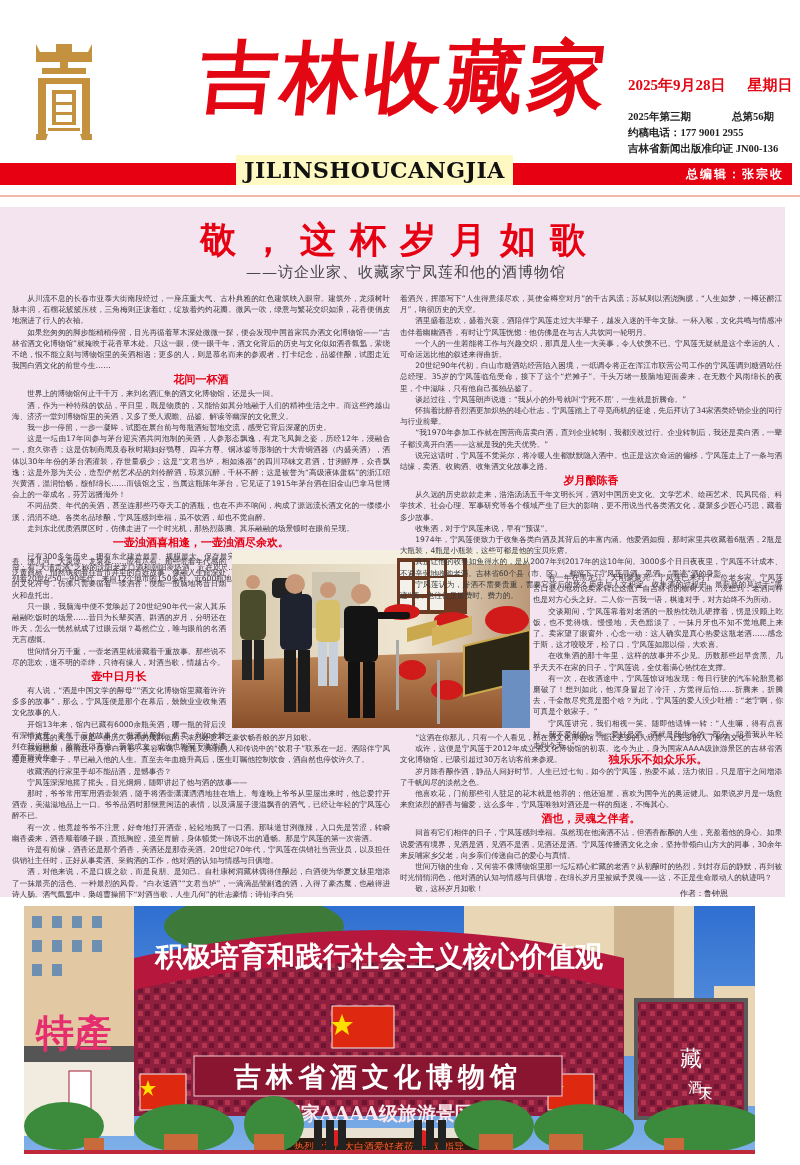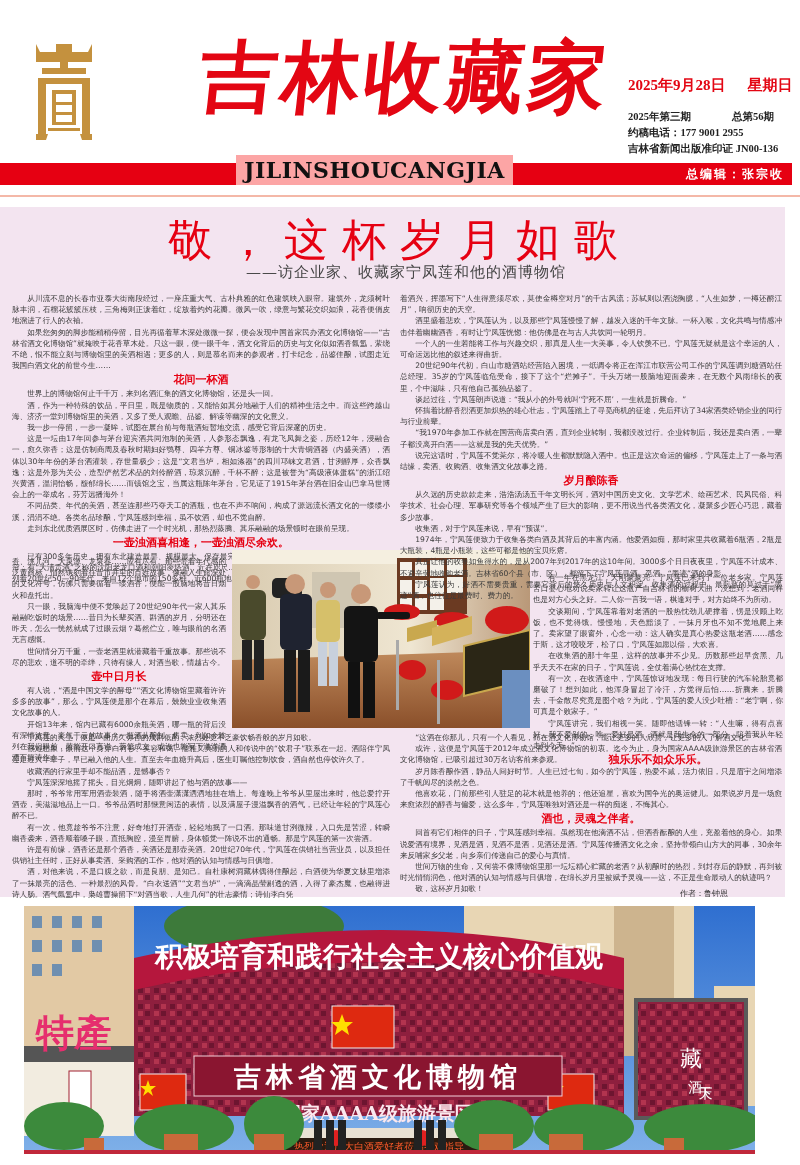--- a/index.html
+++ b/index.html
@@ -9,29 +9,29 @@
   
   .masthead { position: absolute; left: 0; top: 0; width: 800px; height: 200px; background: #fff; }
   .logo { position: absolute; left: 36px; top: 44px; width: 56px; height: 96px; }
   .title-cn { position: absolute; left: 200px; top: 38px; font-family: "DejaVu Serif", serif; font-weight: bold;
               font-size: 78px; letter-spacing: 4px; color: #e30613; line-height: 1; transform: skewX(-6deg); white-space: nowrap; }
   .meta { position: absolute; left: 628px; top: 76px; font-family: "Liberation Serif", "DejaVu Serif", serif; font-weight: bold; color: #222; }
   .meta .date { color: #e30613; font-size: 15px; display: flex; gap: 22px; margin-bottom: 14px; }
   .meta .row { font-size: 10.5px; line-height: 16px; display: flex; justify-content: space-between; width: 146px; }
   .meta .row.single { display: block; width: auto; }
   .redbar { position: absolute; left: 0; top: 163px; width: 792px; height: 22px; background: #e60012; }
-  .pinyin { position: absolute; left: 236px; top: 155px; height: 30px; padding: 0 8px; background: #fca5a5;
+  .pinyin { position: absolute; left: 236px; top: 155px; height: 30px; padding: 0 8px; background: #fef9c3;
             font-family: "DejaVu Serif", serif; font-weight: 900; font-size: 22px; letter-spacing: 0.5px; color: #111; line-height: 30px; }
   .editor { position: absolute; right: 16px; top: 166px; color: #fff; font-size: 12px; font-weight: bold; letter-spacing: 2px; font-family: "DejaVu Serif", serif; }
   .thin-line { position: absolute; left: 0; top: 195px; width: 800px; height: 2px; background: #f4b8a8; }
 
   
   .article { position: absolute; left: 0; top: 207px; width: 785px; height: 690px; background: #f3e4f0; }
   .headline { position: absolute; left: 0; width: 800px; top: 212px; text-align: center; color: #e60012;
-              font-family: "DejaVu Sans", sans-serif; font-weight: normal; font-size: 44px; letter-spacing: 14px; line-height: 56px; }
+              font-family: "DejaVu Sans", sans-serif; font-weight: bold; font-size: 36px; letter-spacing: 14px; line-height: 56px; }
   .subhead { position: absolute; left: 0; width: 800px; top: 263px; text-align: center; color: #444;
              font-family: "DejaVu Serif", serif; font-size: 15px; letter-spacing: 1px; padding-left: 12px; }
 
   .col { position: absolute; font-size: 7.6px; line-height: 11.2px; color: #3a3a3a; text-align: justify; }
   .col p { text-indent: 2em; }
   .col p.noindent { text-indent: 0; }
   .col .sec { text-indent: 0; text-align: center; color: #e60012; font-weight: bold; font-size: 11px; line-height: 15px; margin: 1px 0; }
   .col-left { left: 12px; top: 293px; width: 378px; }
   .col-right { left: 400px; top: 293px; width: 382px; }
   .col-left-narrow { left: 12px; top: 556px; width: 214px; }
@@ -181,21 +181,21 @@
         <circle cx="129" cy="44" r="10" fill="#c89878"></circle>
       <rect x="144" y="62" width="34" height="7" rx="3" fill="#141414"></rect>
       <rect x="116" y="112" width="12" height="56" fill="#111"></rect>
         <rect x="131" y="112" width="12" height="56" fill="#111"></rect>
     </g>
   </svg>
 </div>
 
 <div class="col col-right">
   <p class="noindent">着酒兴，挥墨写下“人生得意须尽欢，莫使金樽空对月”的千古风流；苏轼则以酒浇胸臆，“人生如梦，一樽还酹江月”，响彻历史的天空。</p>
-  <p>酒里盛着悲欢，宁凤莲认为，以及那些宁凤莲慢慢了解，越发入迷的千年文脉。一杯入喉，文化共鸣与情感冲击伴着幽幽酒香，有时让宁凤莲恍惚：他仿佛是在与古人共饮同一轮明月。</p>
+  <p>酒里盛着悲欢，盛着兴衰，酒陪伴宁凤莲走过大半辈子，越发入迷的千年文脉。一杯入喉，文化共鸣与情感冲击伴着幽幽酒香，有时让宁凤莲恍惚：他仿佛是在与古人共饮同一轮明月。</p>
   <p>一个人的一生若能将工作与兴趣交织，那真是人生一大美事，令人钦羡不已。宁凤莲无疑就是这个幸运的人，可命运远比他的叙述来得曲折。</p>
   <p>20世纪90年代初，白山市糖酒站经营陷入困境，一纸调令将正在浑江市联营公司工作的宁凤莲调到糖酒站任总经理。35岁的宁凤莲临危受命，接下了这个“烂摊子”。千头万绪一股脑地迎面袭来，在无数个风雨绵长的夜里，个中滋味，只有他自己孤独品鉴了。</p>
   <p>谈起过往，宁凤莲朗声说道：“我从小的外号就叫‘宁死不屈’，一生就是折腾命。”</p>
   <p>怀揣着比醇香烈酒更加炽热的雄心壮志，宁凤莲踏上了寻觅商机的征途，先后拜访了34家酒类经销企业的同行与行业前辈。</p>
   <p>“我1970年参加工作就在国营商店卖白酒，直到企业转制，我都没改过行。企业转制后，我还是卖白酒，一辈子都没离开白酒——这就是我的先天优势。”</p>
   <p>说完这话时，宁凤莲不觉莞尔，将冷暖人生都默默隐入酒中。也正是这次命运的偏移，宁凤莲走上了一条与酒结缘，卖酒、收购酒、收集酒文化故事之路。</p>
   <p class="sec">岁月酿陈香</p>
   <p>从久远的历史款款走来，浩浩汤汤五千年文明长河，酒对中国历史文化、文学艺术、绘画艺术、民风民俗、科学技术、社会心理、军事研究等各个领域产生了巨大的影响，更不用说当代各类酒文化，凝聚多少匠心巧思，藏着多少故事。</p>
   <p>收集酒，对于宁凤莲来说，早有“预谋”。</p>
   <p>1974年，宁凤莲便致力于收集各类白酒及其背后的丰富内涵。他爱酒如痴，那时家里共收藏着6瓶酒，2瓶是大瓶装，4瓶是小瓶装，这些可都是他的宝贝疙瘩。</p>

